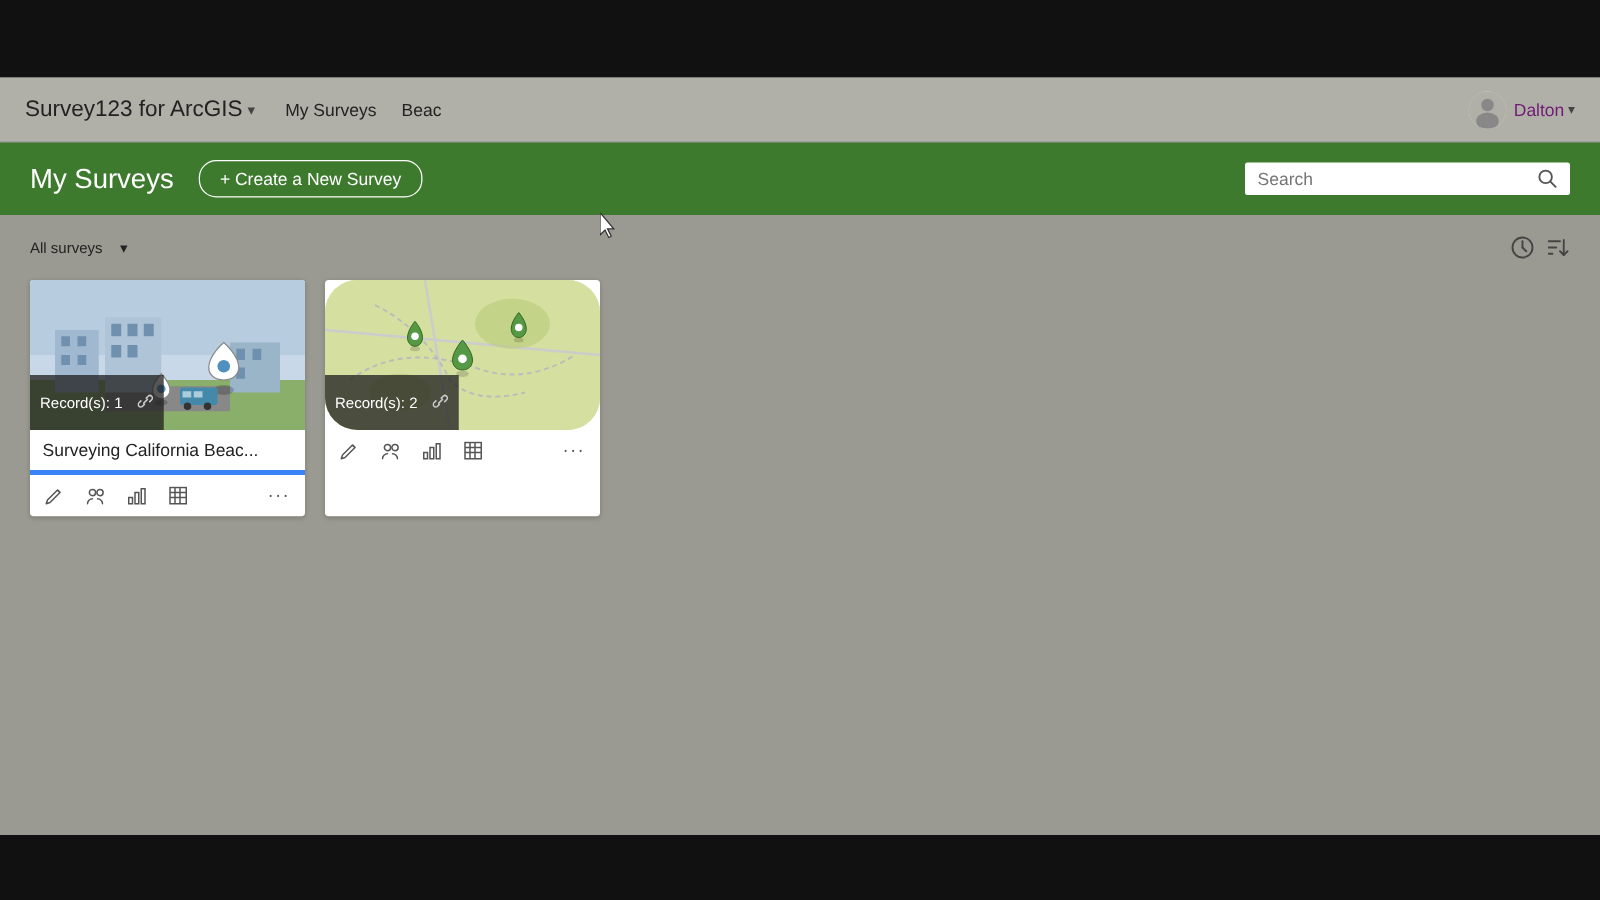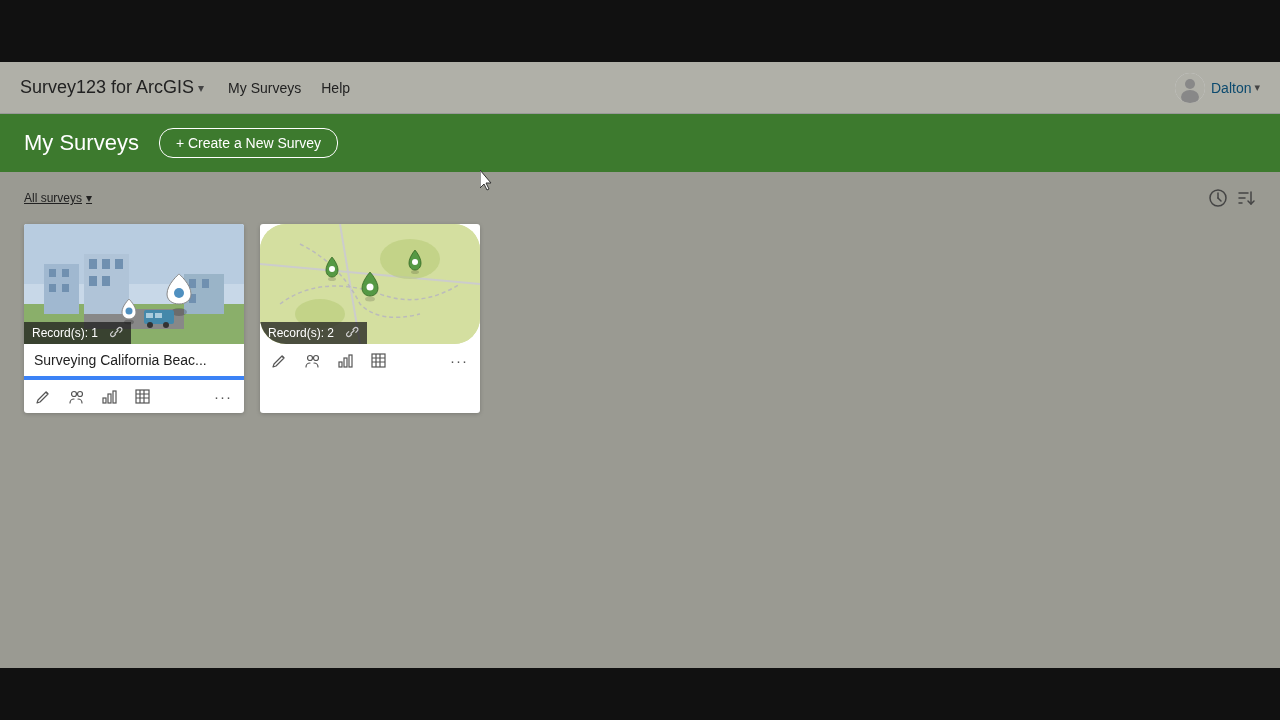--- a/index.html
+++ b/index.html
@@ -77,21 +77,21 @@
       background: #ccc;
       display: flex;
       align-items: center;
       justify-content: center;
       margin-right: 6px;
       overflow: hidden;
     }
     .user-avatar svg { width: 30px; height: 30px; }
     .user-name {
       font-size: 14px;
-      color: #0c4a6e;
+      color: #701a75;
     }
     .user-dropdown-arrow {
       font-size: 11px;
       color: #444;
       margin-left: 3px;
     }
 
     
     .green-header {
       background: #3d7a2e;
@@ -168,22 +168,21 @@
       align-items: center;
       justify-content: space-between;
       margin-bottom: 16px;
     }
     .filter-dropdown {
       display: flex;
       align-items: center;
       cursor: pointer;
       font-size: 15px;
       color: #222;
-      gap: 4px;
-      text-decoration: underline;
+      gap: 14px;
     }
     .filter-dropdown span { font-size: 12px; }
     .sort-icons {
       display: flex;
       align-items: center;
       gap: 8px;
     }
     .sort-icon-btn {
       background: none;
       border: none;
@@ -219,21 +218,21 @@
       width: 100%;
       height: 100%;
     }
     .records-badge {
       position: absolute;
       bottom: 0;
       left: 0;
       background: rgba(30,30,30,0.75);
       color: #fff;
       font-size: 12px;
-      padding: 3px 8px;
+      padding: 14px 8px;
       display: flex;
       align-items: center;
       gap: 12px;
     }
     .records-badge .link-icon {
       font-size: 13px;
       color: #ccc;
     }
     .card-title {
       padding: 8px 10px;
@@ -285,39 +284,48 @@
 
 <div class="black-bar-top"></div>
 <div class="black-bar-bottom"></div>
 
 <div class="app-wrapper">
 
   <nav class="top-nav">
     <span class="app-title">Survey123 for ArcGIS</span>
     <span class="nav-dropdown-arrow">▾</span>
     <a class="nav-link">My Surveys</a>
-    <a class="nav-link">Help</a>
+    <a class="nav-link">Beac</a>
     <div class="nav-spacer"></div>
     <div class="user-area">
       <div class="user-avatar">
         <svg viewBox="0 0 30 30" xmlns="http://www.w3.org/2000/svg">
           <circle cx="15" cy="15" r="15" fill="#b0b0a8"></circle>
           <circle cx="15" cy="11" r="5" fill="#888"></circle>
           <ellipse cx="15" cy="24" rx="9" ry="7" fill="#888"></ellipse>
         </svg>
       </div>
       <span class="user-name">Dalton</span>
       <span class="user-dropdown-arrow">▾</span>
     </div>
   </nav>
 
   <div class="green-header">
     <h1 class="page-title">My Surveys</h1>
     <button class="create-btn">+ Create a New Survey</button>
     <div class="header-spacer"></div>
+    <div class="search-container">
+      <input class="search-input" type="text" placeholder="Search" style="">
+      <button class="search-icon-btn">
+        <svg width="16" height="16" viewBox="0 0 16 16" fill="none" xmlns="http://www.w3.org/2000/svg">
+          <circle cx="6.5" cy="6.5" r="5" stroke="#555" stroke-width="1.5"></circle>
+          <line x1="10.5" y1="10.5" x2="14.5" y2="14.5" stroke="#555" stroke-width="1.5" stroke-linecap="round"></line>
+        </svg>
+      </button>
+    </div>
   </div>
 
   <svg class="cursor-indicator" viewBox="0 0 16 22" xmlns="http://www.w3.org/2000/svg">
     <polygon points="0,0 0,18 4,14 7,20 9,19 6,13 11,13" fill="white" stroke="#333" stroke-width="1"></polygon>
   </svg>
 
   <div class="content-area">
 
     <div class="filter-row">
       <div class="filter-dropdown">

